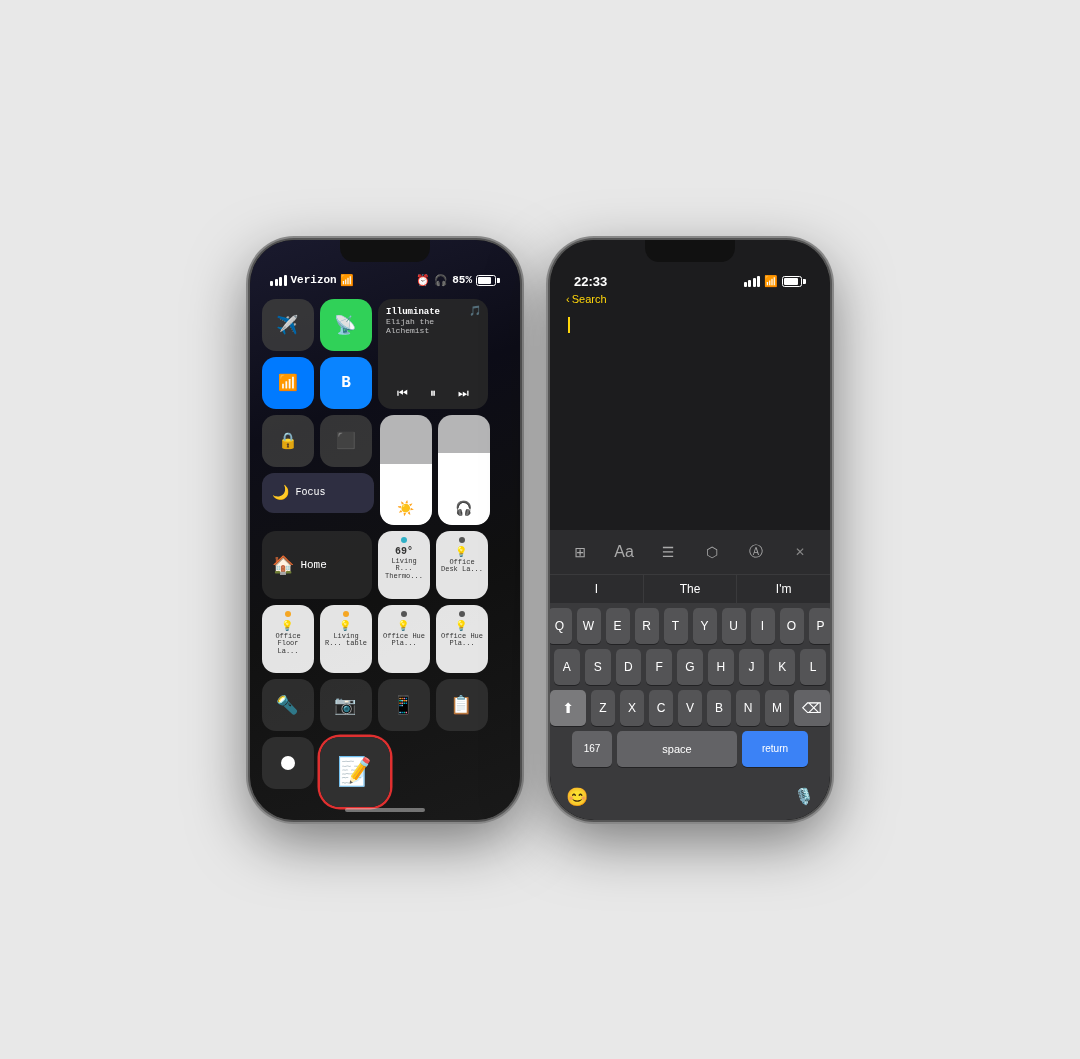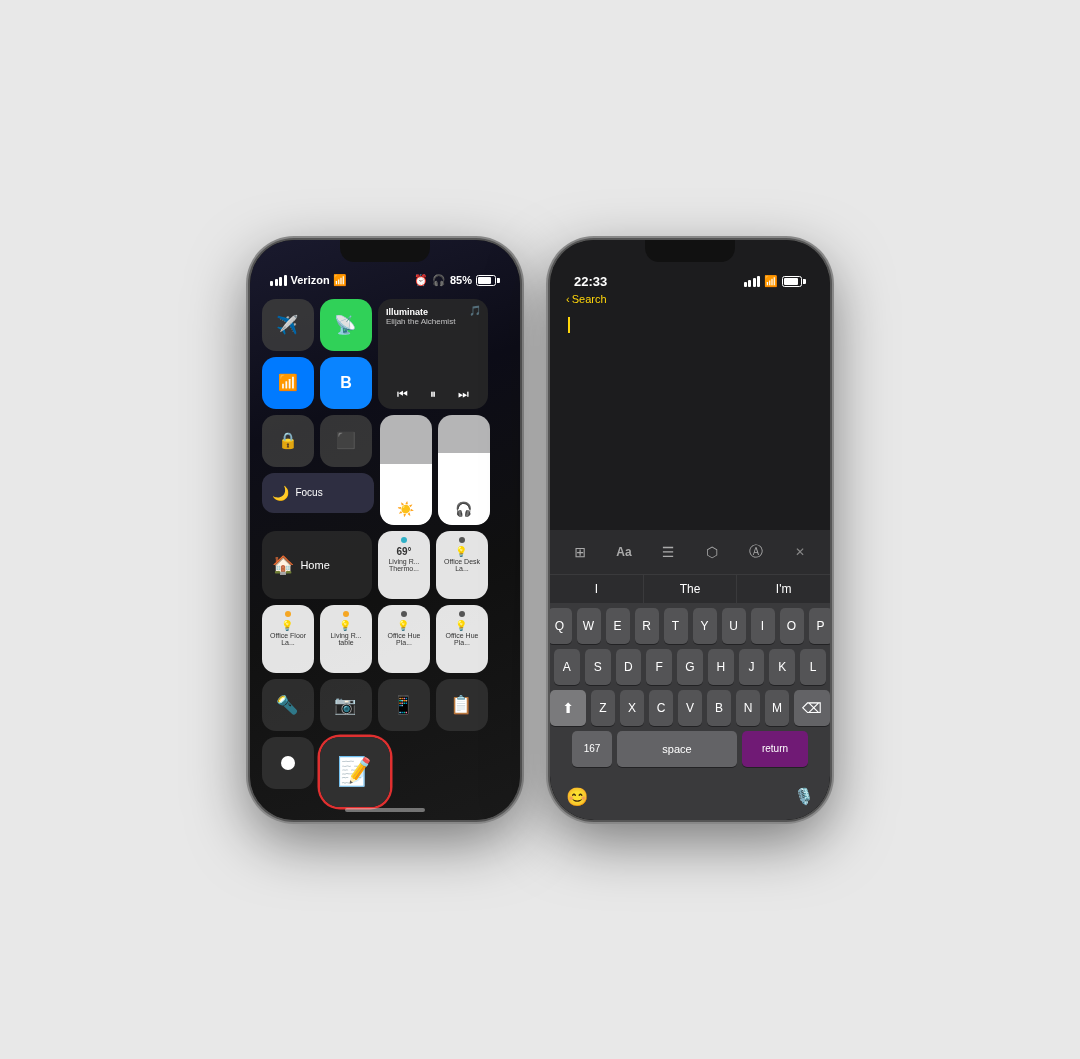--- a/index.html
+++ b/index.html
@@ -50,20 +50,21 @@
     }
 
     
     .left-screen {
       width: 100%;
       height: 100%;
       background: linear-gradient(160deg, #1a1a2e 0%, #0d0d18 30%, #111 60%, #1a1a1a 100%);
       position: relative;
       border-radius: 44px;
       overflow: hidden;
+      font-family: Liberation Mono, monospace;
     }
     .status-bar-left {
       display: flex;
       justify-content: space-between;
       align-items: center;
       padding: 12px 20px 4px 20px;
       font-size: 11px;
       color: white;
       font-weight: 600;
     }
@@ -337,21 +338,21 @@
       min-width: 100px;
       font-size: 11px;
     }
     .key.fn-key {
       background: #636366;
       max-width: 40px;
       min-width: 36px;
       font-size: 10px;
     }
     .key.return-key {
-      background: #701a75;
+      background: #3b82f6;
       max-width: 66px;
       min-width: 60px;
       font-size: 10px;
     }
     .bottom-bar {
       background: #3a3a3c;
       display: flex;
       justify-content: space-between;
       align-items: center;
       padding: 6px 16px 12px;
@@ -594,21 +595,21 @@
         </span>
       </div>
 
 
       <div class="note-editor">
         <div class="cursor-line"></div>
       </div>
 
       <div class="note-toolbar">
         <div class="toolbar-icon">⊞</div>
-        <div class="toolbar-icon" style="font-size:12px; font-weight:700;">Aa</div>
+        <div class="toolbar-icon" style="font-size:16px; font-weight:400;">Aa</div>
         <div class="toolbar-icon">☰</div>
         <div class="toolbar-icon">⬡</div>
         <div class="toolbar-icon">Ⓐ</div>
         <div class="toolbar-icon close-x">✕</div>
       </div>
 
       <div class="predictive-bar">
         <div class="pred-word">I</div>
         <div class="pred-word">The</div>
         <div class="pred-word">I'm</div>

